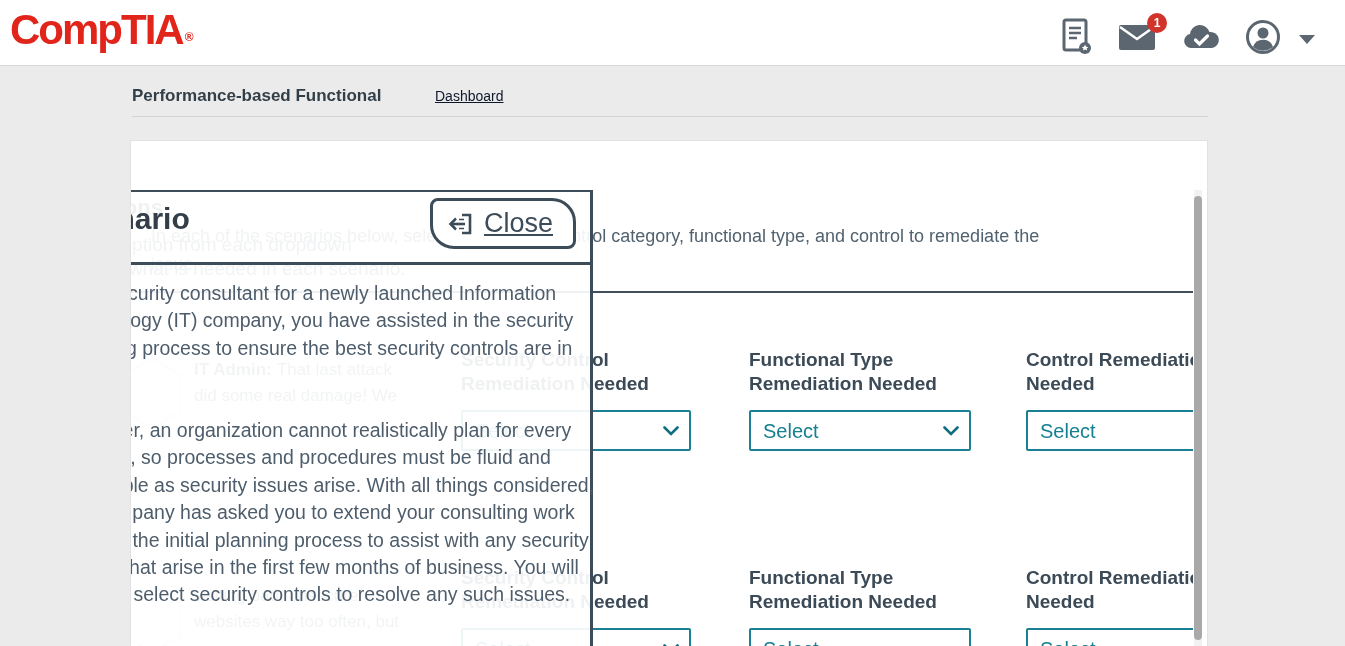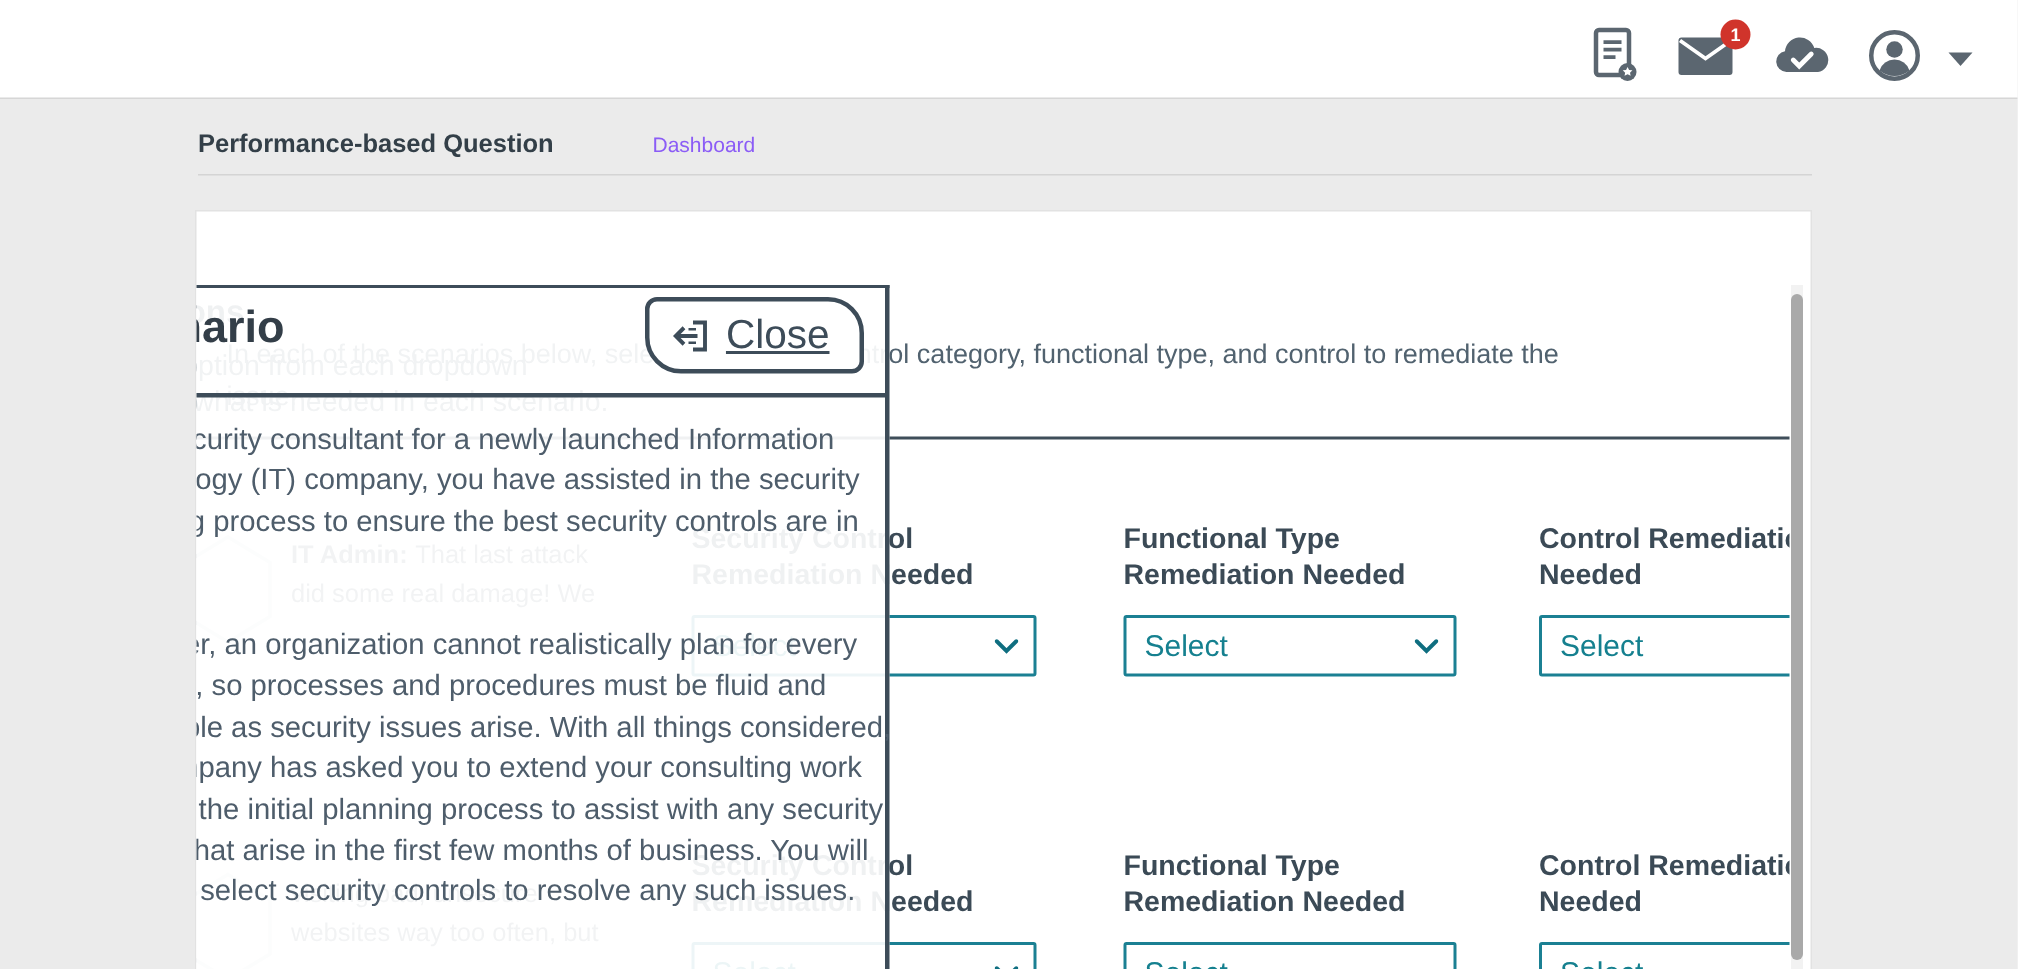--- a/index.html
+++ b/index.html
@@ -15,21 +15,21 @@
   .hicons { position:absolute; right:30px; top:18px; display:flex; align-items:center; gap:24px; }
   .hicon { position:relative; cursor:pointer; }
   .badge { position:absolute; top:-9px; right:-10px; background:#D0342B; color:#fff;
     width:20px; height:20px; border-radius:50%; font-size:12px; font-weight:700;
     display:flex; align-items:center; justify-content:center; }
   .caret-down { width:0; height:0; border-left:8px solid transparent; border-right:8px solid transparent;
     border-top:9px solid #5B6670; margin-left:-6px; }
 
   
   .crumb-heading { position:absolute; left:132px; top:86px; font-size:17px; font-weight:700; color:#333F48; z-index:2;}
-  .crumb-link { position:absolute; left:435px; top:88px; font-size:14px; color:#8b5cf6; z-index:2; cursor:pointer;}
+  .crumb-link { position:absolute; left:435px; top:88px; font-size:14px; color:#0f172a; z-index:2; cursor:pointer;text-decoration:underline;}
   .crumb-line { position:absolute; left:132px; top:116px; width:1076px; height:1px; background:#d4d4d4; z-index:2;}
 
   
   .card { position:absolute; left:130px; top:140px; width:1078px; height:520px;
     background:#ffffff; border:1px solid #e2e2e2; z-index:3; }
   .card-title-row { position:absolute; top:0; left:0; right:0; height:49px; border-bottom:1px solid #e8e8e8; }
   .card-title { position:absolute; left:18px; top:16px; font-size:15.5px; font-weight:700; color:#2F3A44; }
 
   
   .qviewport { position:absolute; left:0; top:49px; width:1062px; height:457px;
@@ -68,20 +68,21 @@
   .close-btn { position:absolute; right:14px; top:6px; display:flex; align-items:center; gap:9px;
     border:3px solid #3D4C59; border-radius:8px 24px 8px 24px; padding:7px 20px 7px 14px;
     background:#fff; color:#3D4C59; font-size:27px; font-family:"Liberation Sans",sans-serif; cursor:pointer;text-decoration:underline; }
   .modal-body { position:absolute; left:22px; top:88px; }
   .mline { font-size:19.5px; line-height:27.4px; height:27.4px; color:#4E5D6B; white-space:nowrap; }
 </style>
 </head>
 <body>
 
 <div class="appbar">
+  <div class="logo"><span>CompTIA</span><span class="reg">®</span></div>
   <div class="hicons">
     <div class="hicon">
       <svg width="32" height="38" viewBox="0 0 32 38" fill="none">
         <rect x="3" y="2" width="22" height="30" rx="2" stroke="#5B6670" stroke-width="3"></rect>
         <line x1="8" y1="10" x2="20" y2="10" stroke="#5B6670" stroke-width="2.5"></line>
         <line x1="8" y1="15" x2="20" y2="15" stroke="#5B6670" stroke-width="2.5"></line>
         <line x1="8" y1="20" x2="16" y2="20" stroke="#5B6670" stroke-width="2.5"></line>
         <circle cx="24" cy="30" r="6" fill="#5B6670"></circle>
         <path d="M24 26l1.2 2.4 2.6.3-1.9 1.8.5 2.5-2.4-1.2-2.4 1.2.5-2.5-1.9-1.8 2.6-.3z" fill="#fff" transform="scale(0.85) translate(4.3 5.3)"></path>
       </svg>
@@ -103,21 +104,21 @@
       <svg width="36" height="36" viewBox="0 0 36 36" fill="none">
         <circle cx="18" cy="18" r="15.5" stroke="#5B6670" stroke-width="3"></circle>
         <circle cx="18" cy="14" r="5.5" fill="#5B6670"></circle>
         <path d="M8 28a10.5 10.5 0 0 1 20 0 15.5 15.5 0 0 1-20 0z" fill="#5B6670"></path>
       </svg>
     </div>
     <div class="caret-down"></div>
   </div>
 </div>
 
-<div class="crumb-heading">Performance-based Question</div>
+<div class="crumb-heading">Performance-based Functional</div>
 <div class="crumb-link">Dashboard</div>
 <div class="crumb-line"></div>
 
 <div class="card">
 
   <div class="qviewport">
 
     <div class="bg-instructions-heading">Instructions</div>
     <div class="bg-instr-line1">Select an option from each dropdown</div>
     <div class="bg-instr-line2">to indicate what is needed in each scenario.</div>

